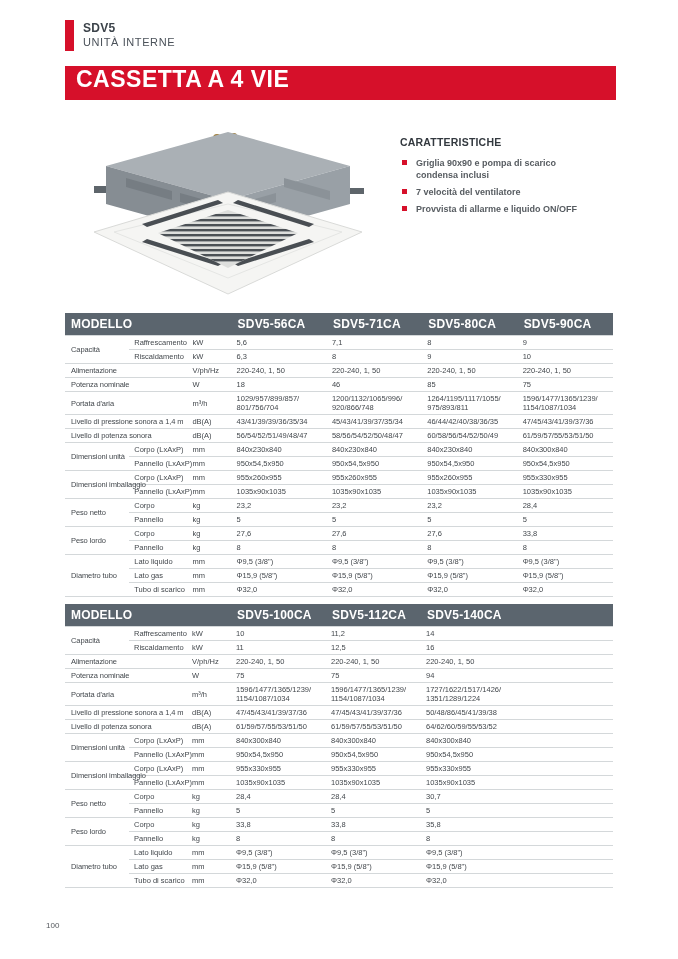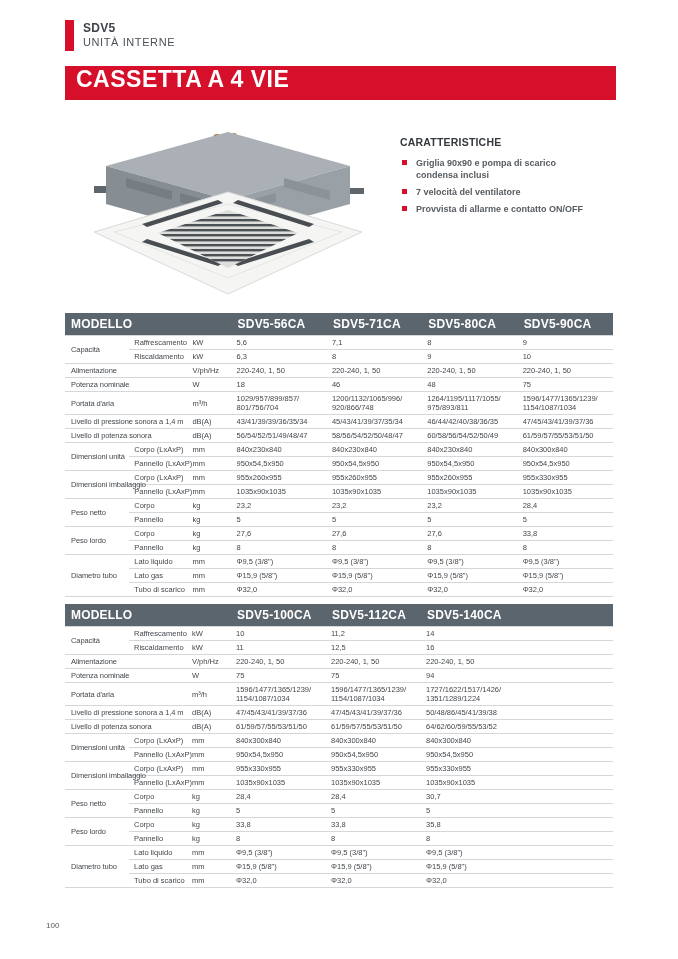--- a/index.html
+++ b/index.html
@@ -114,21 +114,21 @@
       <li>
         <span class="bullet"></span>
         <span class="feat-text">Griglia 90x90 e pompa di scarico condensa inclusi</span>
       </li>
       <li>
         <span class="bullet"></span>
         <span class="feat-text">7 velocità del ventilatore</span>
       </li>
       <li>
         <span class="bullet"></span>
-        <span class="feat-text">Provvista di allarme e contatto ON/OFF</span>
+        <span class="feat-text">Provvista di allarme e liquido ON/OFF</span>
       </li>
     </ul>
   </div>
 
   <div class="spec-wrap-1">
       <table class="spec">
         <colgroup>
           <col style="width: 64px;">
           <col style="width: 58px;">
           <col style="width: 44px;">
@@ -170,21 +170,21 @@
             <td class="v">220-240, 1, 50</td>
             <td class="v">220-240, 1, 50</td>
             <td class="v">220-240, 1, 50</td>
             <td class="v">220-240, 1, 50</td>
           </tr>
           <tr>
             <td class="g" colspan="2">Potenza nominale</td>
             <td class="u">W</td>
             <td class="v">18</td>
             <td class="v">46</td>
-            <td class="v">48</td>
+            <td class="v">85</td>
             <td class="v">75</td>
           </tr>
           <tr>
             <td class="g" colspan="2">Portata d'aria</td>
             <td class="u">m³/h</td>
             <td class="v">1029/957/899/857/
 801/756/704</td>
             <td class="v">1200/1132/1065/996/
 920/866/748</td>
             <td class="v">1264/1195/1117/1055/

